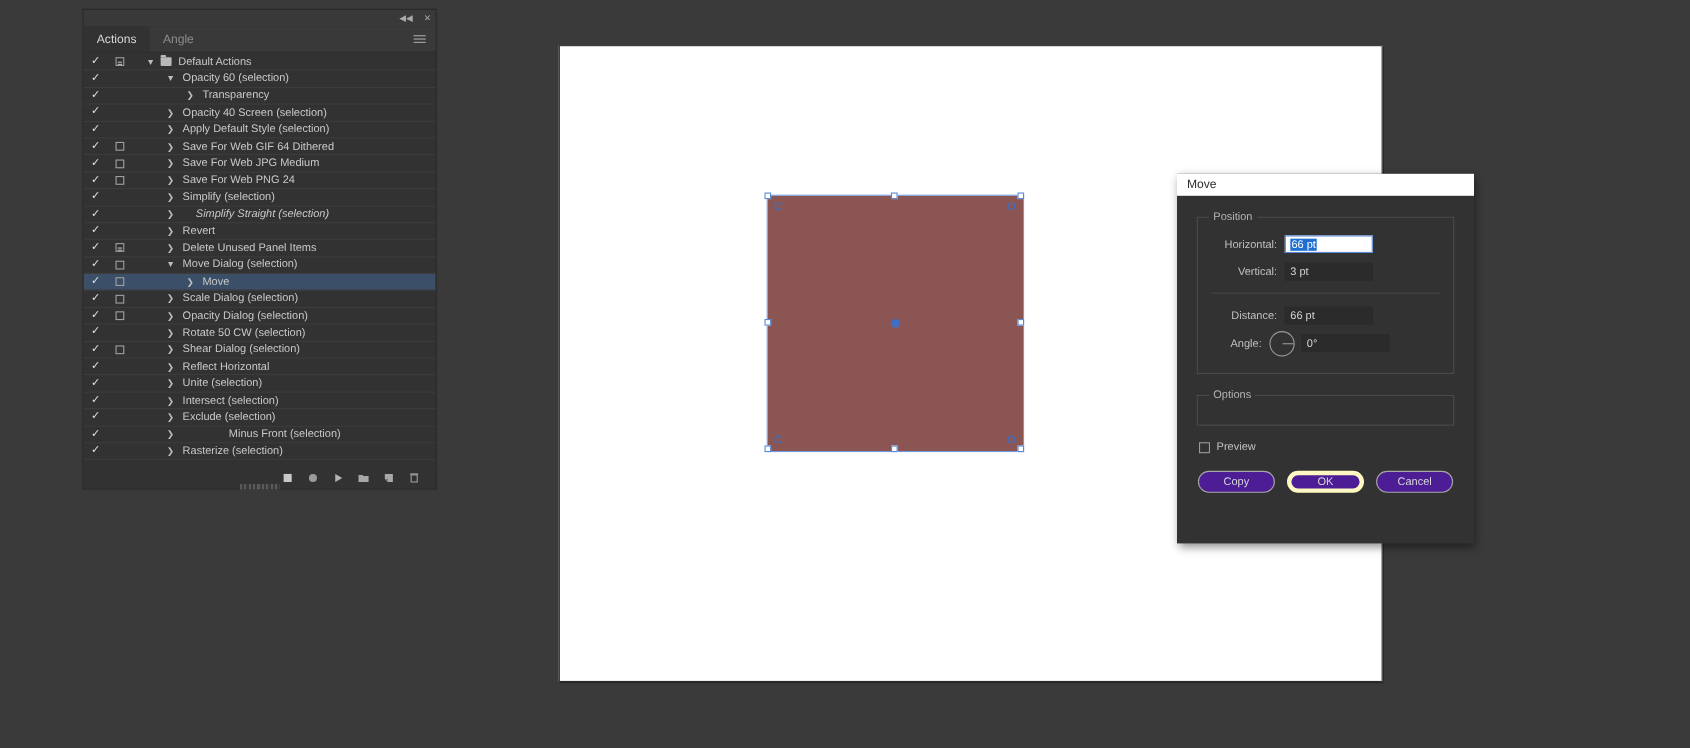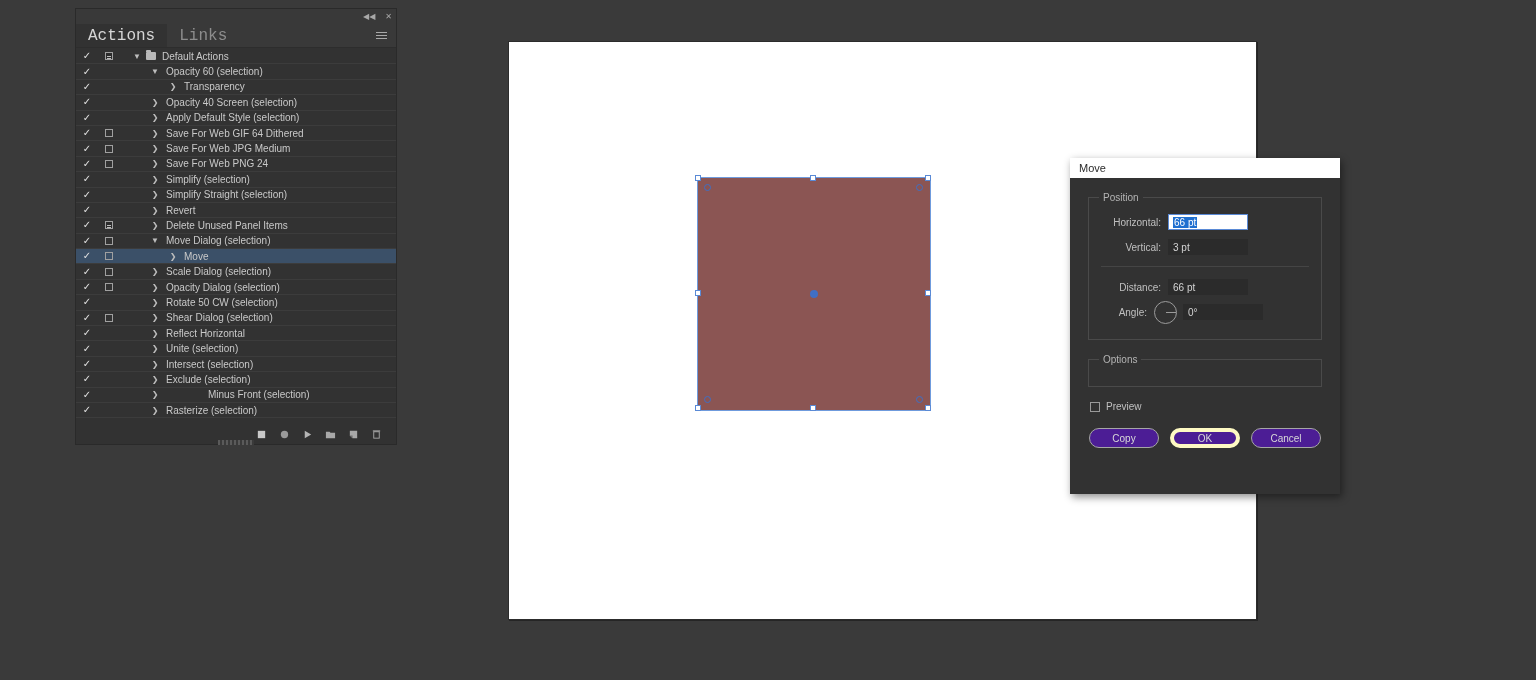--- a/index.html
+++ b/index.html
@@ -57,21 +57,21 @@
     display: flex; align-items: center; justify-content: flex-end;
     padding-right: 4px; gap: 10px;
   }
   .tiny-icon { color: #a8a8a8; font-size: 8px; line-height: 1; cursor: default; }
   #tabstrip {
     height: 24px; background: #393939; display: flex; align-items: stretch;
     position: relative; border-bottom: 1px solid #2d2d2d;
   }
   .tab {
     padding: 0 12px; display: flex; align-items: center;
-    font-size: 16px; color: #8d8d8d; font-family: Liberation Mono, monospace;
+    font-size: 11px; color: #8d8d8d;
   }
   .tab.active { background: #323232; color: #d6d6d6; }
   #panel-menu {
     margin-left: auto; display: flex; flex-direction: column; justify-content: center;
     gap: 2px; padding: 0 9px;
   }
   #panel-menu span { display: block; width: 11px; height: 1px; background: #a9a9a9; }
 
   #list-area { flex: 1; background: #323232; overflow: hidden; padding-top: 1px; }
   .row {
@@ -206,21 +206,21 @@
 
 <div id="actions-panel">
 
   <div id="panel-topbar">
     <span class="tiny-icon">◀◀</span>
     <span class="tiny-icon">✕</span>
   </div>
 
   <div id="tabstrip">
     <div class="tab active">Actions</div>
-    <div class="tab">Links</div>
+    <div class="tab">Angle</div>
     <div id="panel-menu">
       <span></span>
         <span></span>
         <span></span>
     </div>
   </div>
 
   <div id="list-area">
       <div class="row">
         <div class="col-check">
@@ -321,21 +321,21 @@
           <span class="row-label" style="margin-left: 6px;">Simplify (selection)</span>
         </div>
       </div>
       <div class="row">
         <div class="col-check">
           <span class="chk">✓</span>
         </div>
         <div class="col-dlg"></div>
         <div class="col-name" style="padding-left: 30px;">
           <span class="twisty">❯</span>
-          <span class="row-label" style="margin-left: 6px;">Simplify Straight (selection)</span>
+          <span class="row-label" style="margin-left: 18px; font-style: italic;">Simplify Straight (selection)</span>
         </div>
       </div>
       <div class="row">
         <div class="col-check">
           <span class="chk">✓</span>
         </div>
         <div class="col-dlg"></div>
         <div class="col-name" style="padding-left: 30px;">
           <span class="twisty">❯</span>
           <span class="row-label" style="margin-left: 6px;">Revert</span>

